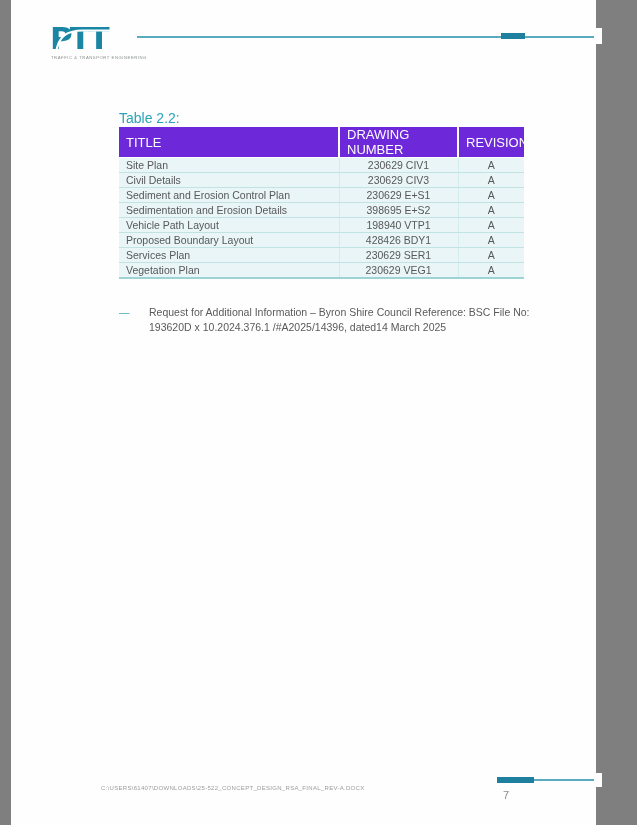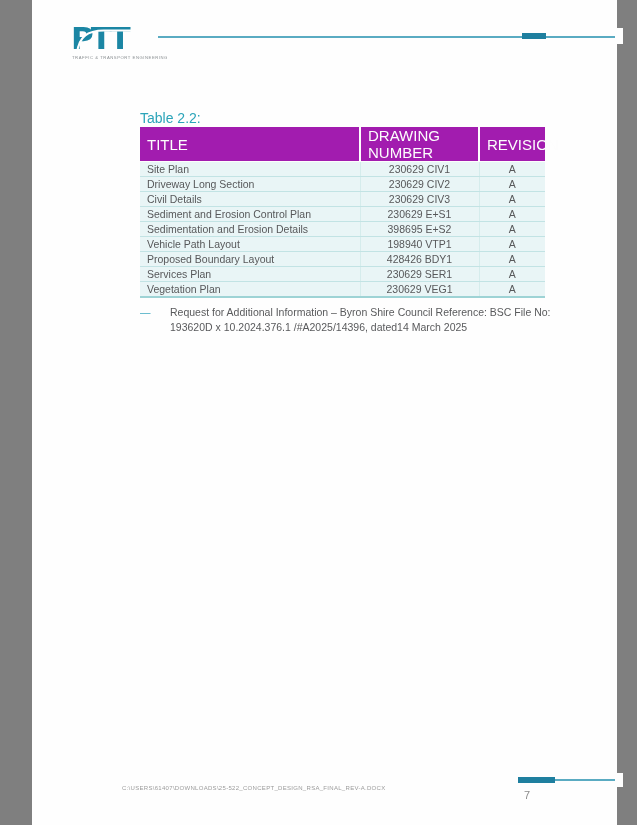--- a/index.html
+++ b/index.html
@@ -5,21 +5,21 @@
   * { margin: 0; padding: 0; box-sizing: border-box; }
   html, body { width: 637px; height: 825px; }
   body {
     background: #7f7f7f;
     font-family: "Liberation Sans", sans-serif;
     position: relative;
     overflow: hidden;
   }
   .paper {
     position: absolute;
-    left: 32px; top: 0;
+    left: 11px; top: 0;
     width: 585px; height: 825px;
     background: #fefefe;
     overflow: visible;
   }
 
   
   .logo-wrap { position: absolute; left: 40px; top: 22px; width: 90px; }
   .logo-svg { display: block; }
   .logo-tagline {
     font-size: 4.2px;
@@ -66,27 +66,27 @@
     border-collapse: collapse;
     table-layout: fixed;
     font-size: 10.5px;
     color: #57585a;
     border-bottom: 2px solid #9ed3d5;
   }
   .works-table col.c-title  { width: 220px; }
   .works-table col.c-number { width: 119px; }
   .works-table col.c-rev    { width: 66px; }
   .works-table thead th {
-    background: #a21caf;
+    background: #6d28d9;
     color: #fdfdfd;
     font-weight: normal;
     text-align: left;
     height: 16px;
     padding: 0 0 0 7px;
-    font-size: 15px;
+    font-size: 13px;
     border-bottom: 1px solid #fdfdfd;
   }
   .works-table thead th + th { border-left: 2px solid #fdfdfd; }
   .works-table tbody td {
     background: #e9f5f6;
     height: 15px;
     padding: 0;
     border-bottom: 1px solid #c2e3e4;
   }
   .works-table tbody td + td { border-left: 1px solid #d5ecec; }
@@ -173,25 +173,20 @@
         <th>REVISION</th>
       </tr>
     </thead>
     <tbody>
       <tr>
         <td class="cell-title">Site Plan</td>
         <td class="cell-number">230629 CIV1</td>
         <td class="cell-rev">A</td>
       </tr>
       <tr>
-        <td class="cell-title">Driveway Long Section</td>
-        <td class="cell-number">230629 CIV2</td>
-        <td class="cell-rev">A</td>
-      </tr>
-      <tr>
         <td class="cell-title">Civil Details</td>
         <td class="cell-number">230629 CIV3</td>
         <td class="cell-rev">A</td>
       </tr>
       <tr>
         <td class="cell-title">Sediment and Erosion Control Plan</td>
         <td class="cell-number">230629 E+S1</td>
         <td class="cell-rev">A</td>
       </tr>
       <tr>

